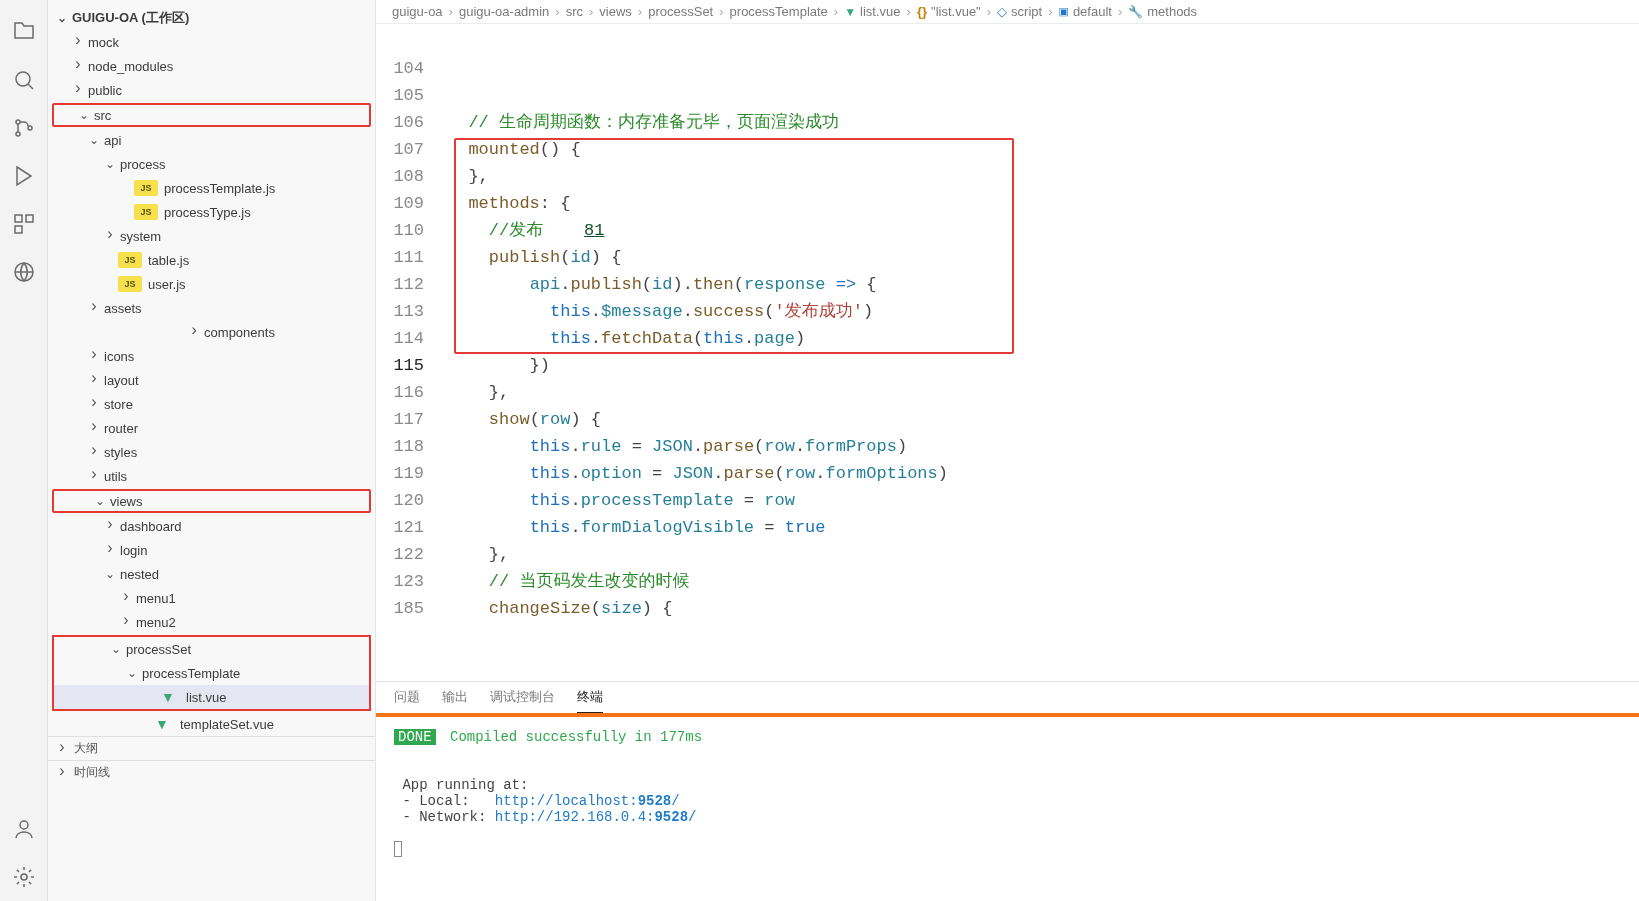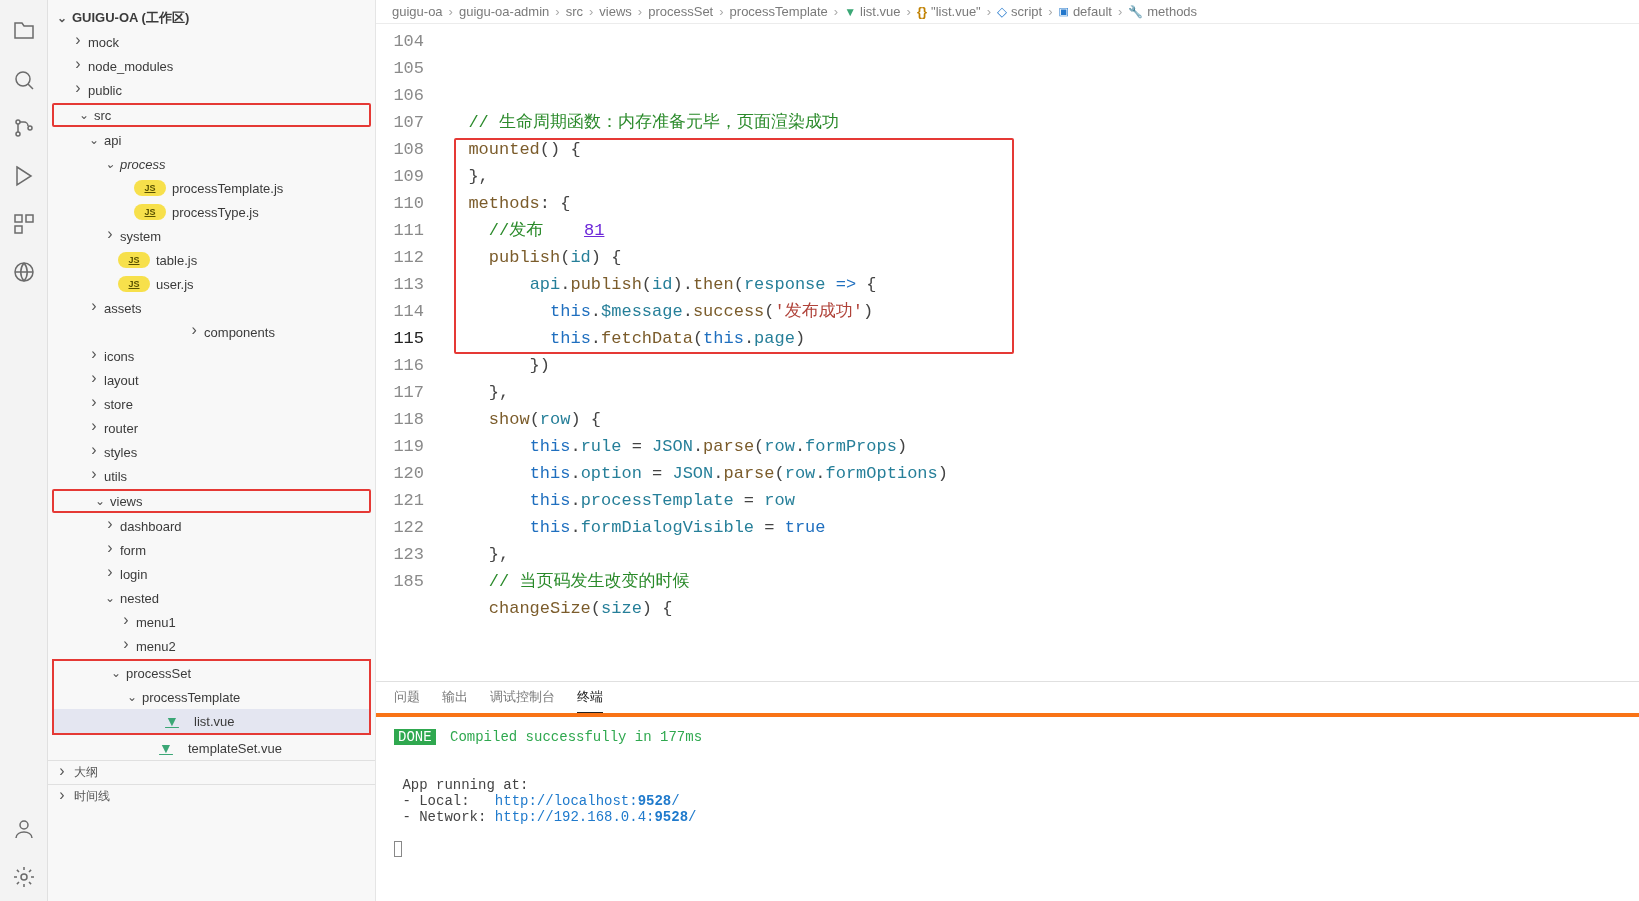--- a/index.html
+++ b/index.html
@@ -13,21 +13,21 @@
 .activity-bottom { margin-top: auto; margin-bottom: 4px; }
 
 
 .sidebar { width: 328px; background: #f8f8f8; border-right: 1px solid #e5e5e5; display: flex; flex-direction: column; overflow-y: auto; padding-top: 6px; }
 .tree { list-style: none; }
 .tree-row { display: flex; align-items: center; height: 24px; cursor: pointer; white-space: nowrap; color: #3b3b3b; }
 .tree-row.selected { background: #e4e6f1; }
 .chevron { width: 16px; display: inline-flex; justify-content: center; color: #565656; font-size: 12px; }
 .chevron.down::before { content: "⌄"; }
 .chevron.right::before { content: "›"; font-size: 16px; position: relative; top: -2px; }
-.ficon { width: 32px; height: 16px; margin-right: 4px; display: inline-flex; align-items: center; justify-content: center; font-size: 9px; font-weight: bold; border-radius: 8px; text-decoration: underline; }
+.ficon { width: 24px; height: 16px; margin-right: 4px; display: inline-flex; align-items: center; justify-content: center; font-size: 9px; font-weight: bold; border-radius: 2px; }
 .ficon.js { background: #f7e04b; color: #5a5200; }
 .ficon.vue { color: #3ba776; font-size: 14px; font-weight: bold; }
 .ficon.vue::before { content: "▼"; }
 .label { padding-left: 2px; }
 .hl-red { border: 2px solid #e53935; border-radius: 2px; }
 
 .section-hdr { height: 24px; display: flex; align-items: center; padding-left: 6px; font-size: 12px; color: #555; border-top: 1px solid #e0e0e0; cursor: pointer; }
 .section-hdr .chevron { margin-right: 4px; }
 
 
@@ -37,30 +37,30 @@
 .bc-item { display: flex; align-items: center; }
 .bc-sep { margin: 0 6px; color: #aaa; }
 .bc-icon { margin-right: 4px; display: inline-flex; }
 .bc-icon.vue::before { content: "▼"; color: #3ba776; font-size: 12px; }
 .bc-icon.braces::before { content: "{}"; color: #c08000; font-weight: bold; }
 .bc-icon.script::before { content: "◇"; color: #2277cc; }
 .bc-icon.default::before { content: "▣"; color: #2277cc; font-size: 11px; }
 .bc-icon.methods::before { content: "🔧"; font-size: 12px; }
 
 .code-wrap { flex: 1; display: flex; overflow: hidden; position: relative; }
-.gutter { width: 72px; text-align: right; padding-right: 24px; font-family: Consolas, "Courier New", monospace; font-size: 17px; color: #8a8a8a; line-height: 27px; padding-top: 4px; }
+.gutter { width: 72px; text-align: right; padding-right: 24px; font-family: Consolas, "Courier New", monospace; font-size: 17px; color: #8a8a8a; line-height: 27px; padding-top: 4px; margin-top: 27px; }
 .gutter .curline { color: #222; }
 .code { flex: 1; font-family: Consolas, "Courier New", monospace; font-size: 17px; line-height: 27px; white-space: pre; padding-top: 4px; position: relative; }
 .code-red-box { position: absolute; border: 2px solid #e53935; border-radius: 2px; left: 6px; top: 114px; width: 560px; height: 216px; pointer-events: none; }
 
 .tok-kw { color: #1f6fbf; }
 .tok-fn { color: #7b5c2b; }
 .tok-var { color: #267f99; }
 .tok-str { color: #b0433a; }
-.tok-num { color: #6d28d9; text-decoration: underline; }
+.tok-num { color: #14532d; text-decoration: underline; }
 .tok-cmt { color: #2a8a2a; }
 .tok-pun { color: #444; }
 .tok-this { color: #1f6fbf; }
 .tok-const { color: #1f6fbf; }
 
 
 .panel { height: 220px; border-top: 1px solid #e0e0e0; display: flex; flex-direction: column; }
 .panel-tabs { display: flex; gap: 22px; padding: 6px 18px 0; font-size: 13px; color: #7a7a7a; border-bottom: 4px solid #f97316; }
 .panel-tab { padding-bottom: 6px; cursor: pointer; }
 .panel-tab.active { color: #222; border-bottom: 1px solid #222; }
@@ -147,21 +147,21 @@
           <span class="label">public</span>
         </li>
         <li class="tree-row hl-red" style="padding-left: 22px; margin: 1px 4px;">
           <span class="chevron down"></span>
           <span class="label">src</span>
         </li>
         <li class="tree-row" style="padding-left: 38px;">
           <span class="chevron down"></span>
           <span class="label">api</span>
         </li>
-        <li class="tree-row" style="padding-left: 54px; font-style: italic;">
+        <li class="tree-row" style="padding-left: 54px;">
           <span class="chevron down"></span>
           <span class="label">process</span>
         </li>
         <li class="tree-row" style="padding-left: 70px;">
           <span class="chevron"></span>
           <span class="ficon js">JS</span>
           <span class="label">processTemplate.js</span>
         </li>
         <li class="tree-row" style="padding-left: 70px;">
           <span class="chevron"></span>
@@ -214,24 +214,20 @@
           <span class="chevron right"></span>
           <span class="label">utils</span>
         </li>
         <li class="tree-row hl-red" style="padding-left: 38px; margin: 1px 4px;">
           <span class="chevron down"></span>
           <span class="label">views</span>
         </li>
         <li class="tree-row" style="padding-left: 54px;">
           <span class="chevron right"></span>
           <span class="label">dashboard</span>
-        </li>
-        <li class="tree-row" style="padding-left: 54px;">
-          <span class="chevron right"></span>
-          <span class="label">form</span>
         </li>
         <li class="tree-row" style="padding-left: 54px;">
           <span class="chevron right"></span>
           <span class="label">login</span>
         </li>
         <li class="tree-row" style="padding-left: 54px;">
           <span class="chevron down"></span>
           <span class="label">nested</span>
         </li>
         <li class="tree-row" style="padding-left: 70px;">

